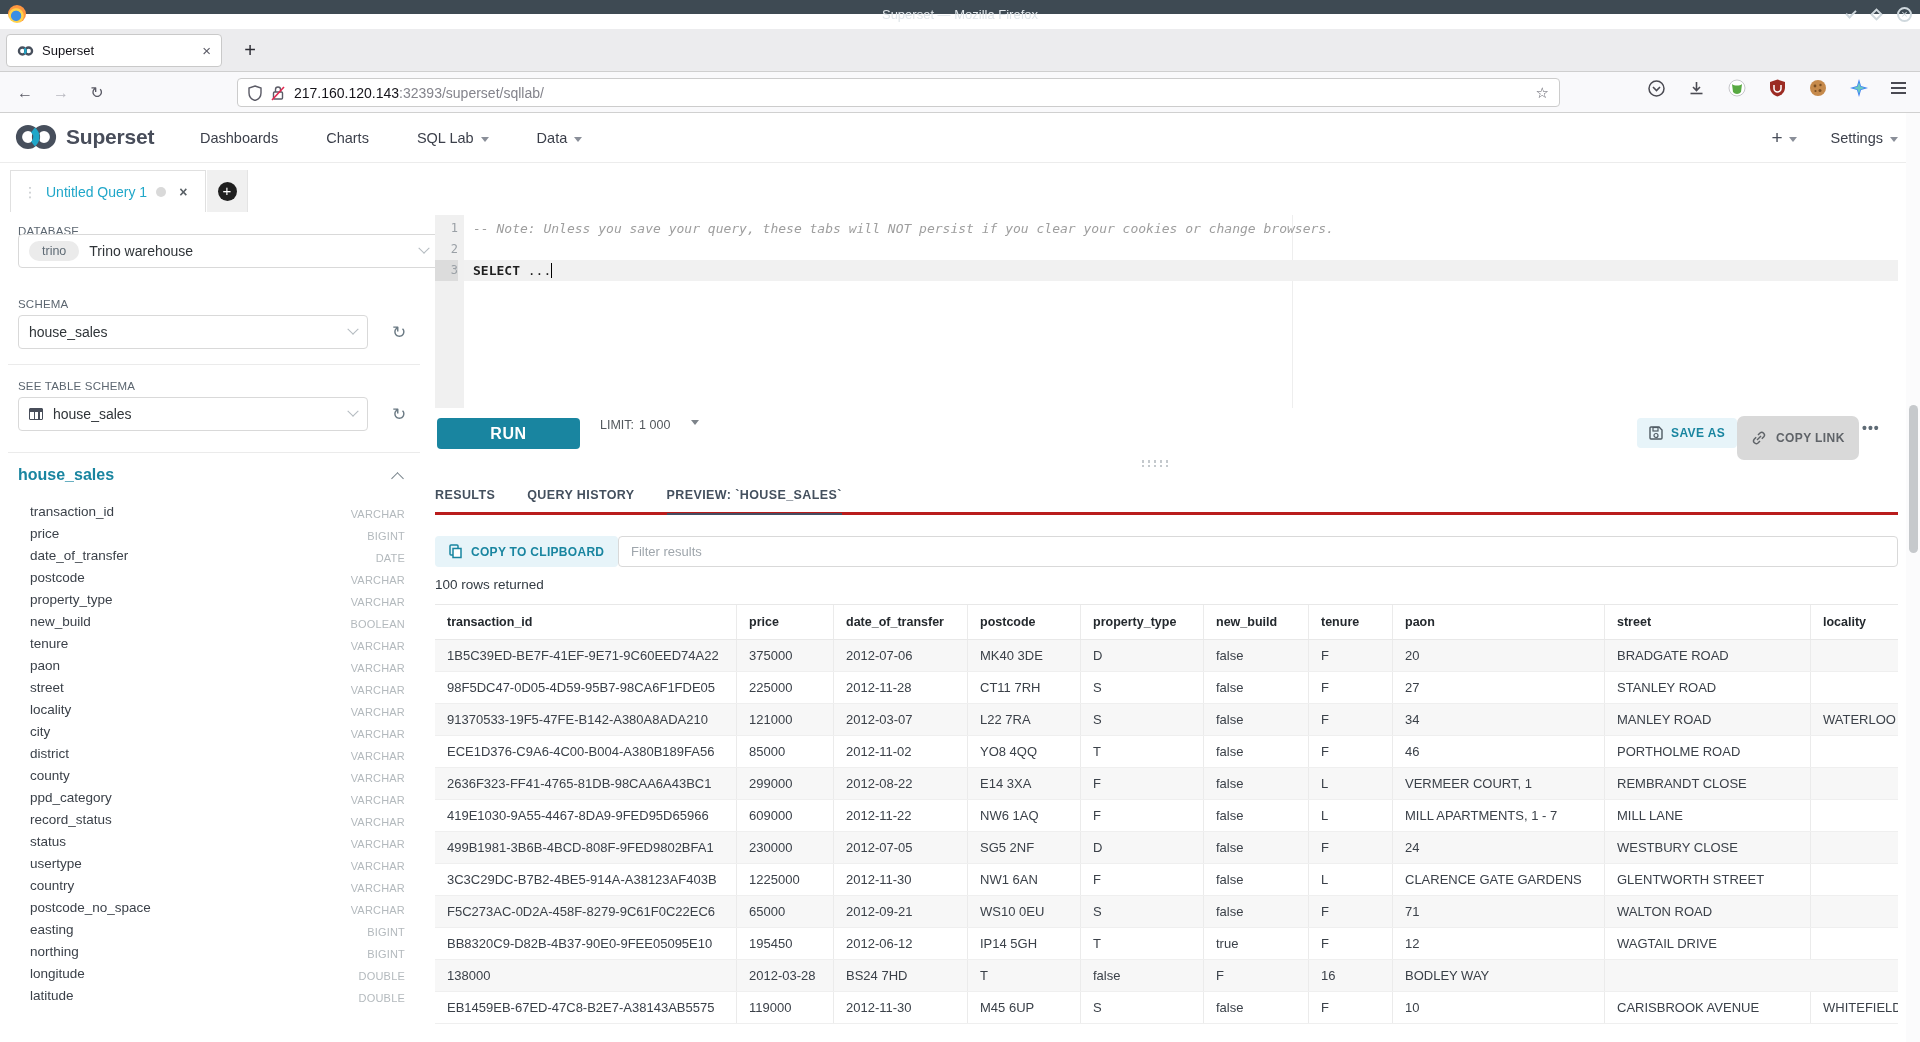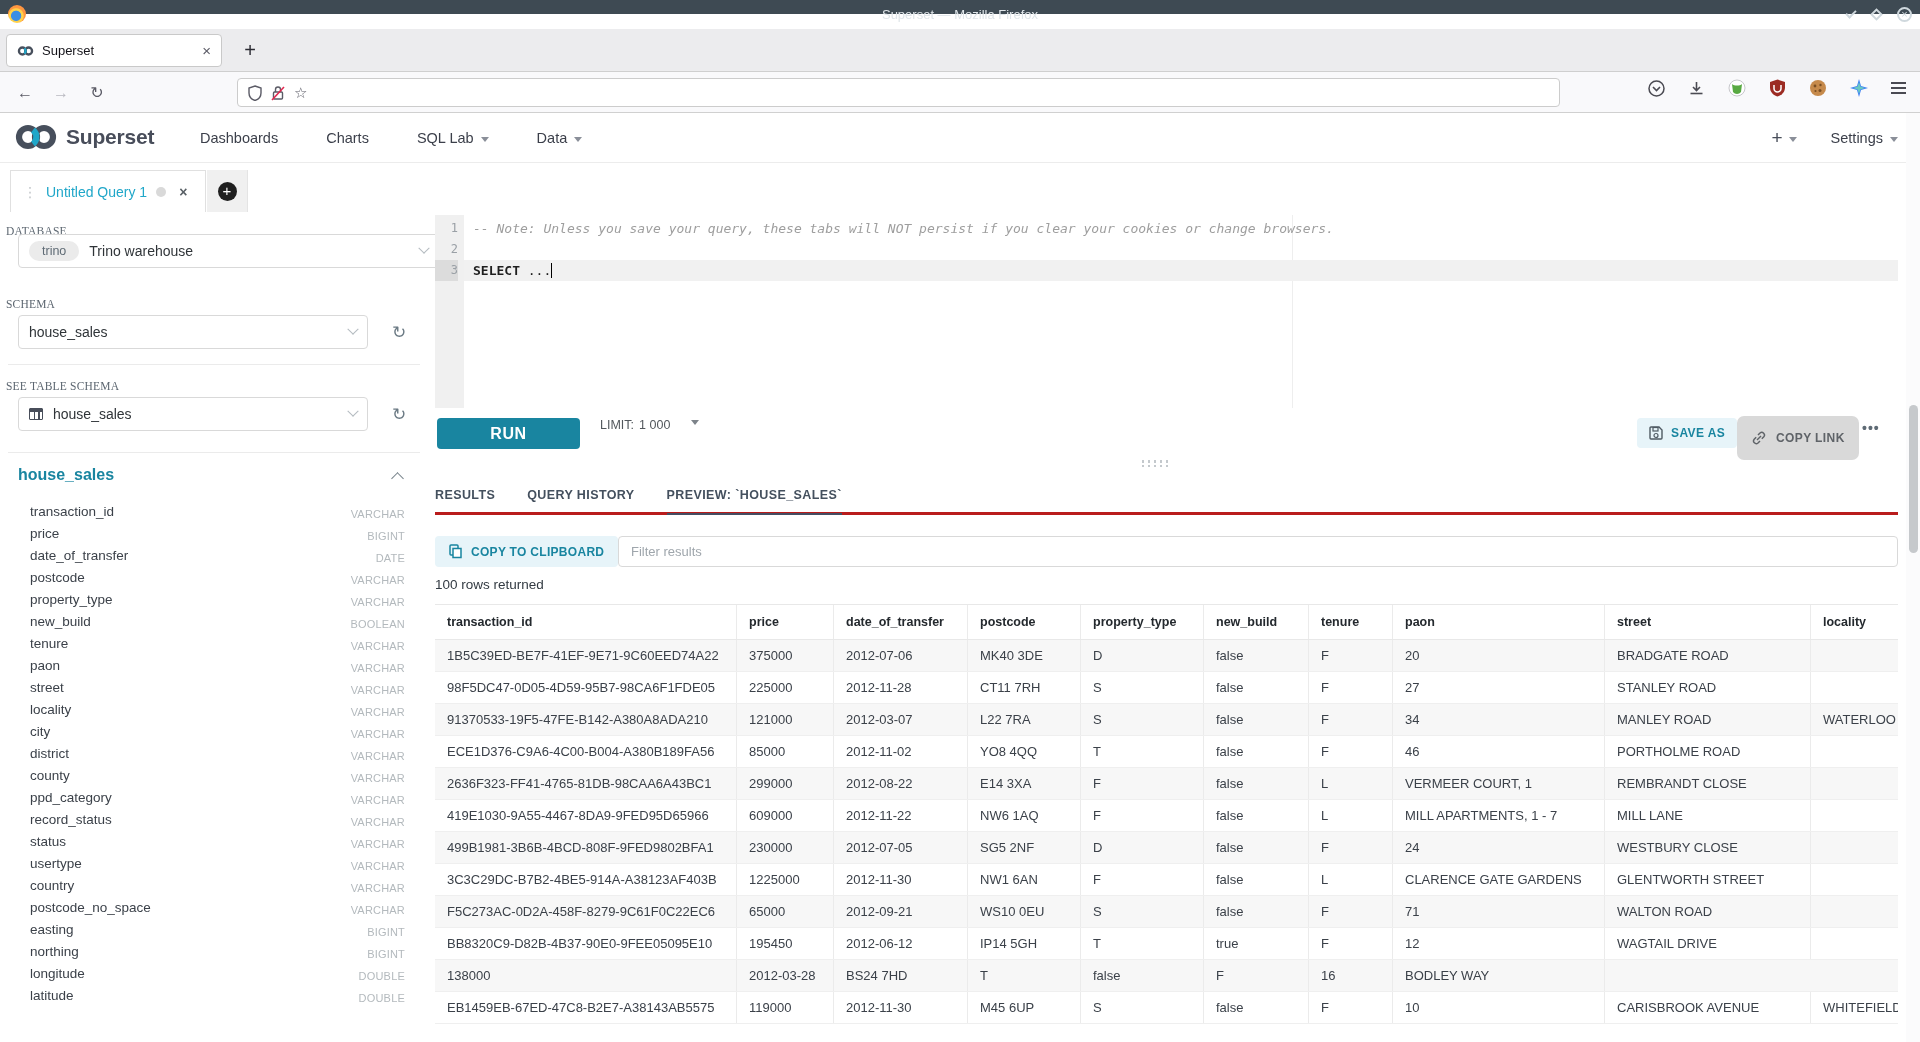--- a/index.html
+++ b/index.html
@@ -57,21 +57,21 @@
   .qtab-grip { color:#c0c4c8; font-size:14px; }
   .qtab-title { color:#20a7c9; font-size:14px; }
   .qtab-dot { width:10px; height:10px; border-radius:50%; background:#d9d9d9; }
   .qtab-close { color:#596066; font-size:14px; font-weight:700; margin-left:4px; }
   .qtab-add { position:absolute; left:207px; top:0; width:41px; height:42px; background:#f0f0f0; border-right:1px solid #e4e4e4;
     display:flex; align-items:center; justify-content:center; }
   .add-circle { width:19px; height:19px; border-radius:50%; background:#1f1f1f; color:#fff; font-size:15px; line-height:18px; text-align:center; }
 
   
   .sidebar { position:absolute; left:0; top:212px; width:430px; height:830px; background:#fff; }
-  .sb-label { position:absolute; left:6px; font-size:11.5px; color:#5c6670; letter-spacing:.2px;font-family:Liberation Serif, serif; }
+  .sb-label { position:absolute; left:18px; font-size:11.5px; color:#5c6670; letter-spacing:.2px; }
   .sb-select { position:absolute; left:18px; height:34px; border:1px solid #d9d9d9; border-radius:4px; background:#fff;
     display:flex; align-items:center; padding:0 10px; gap:10px; }
   .sb-chevron { margin-left:auto; width:8px; height:8px; border-right:1.6px solid #b4bbc0; border-bottom:1.6px solid #b4bbc0; transform:rotate(45deg) translate(-2px,-2px); }
   .pill { background:#ebebeb; border-radius:13px; padding:3px 13px; font-size:12.5px; color:#5f6b75; }
   .sb-select-text { font-size:14px; color:#2f3438; }
   .refresh-ic { position:absolute; left:392px; font-size:17px; color:#6b7a84; }
   .sb-divider { position:absolute; left:8px; width:412px; border-top:1px solid #ebebeb; }
   .table-name { position:absolute; left:18px; font-size:16px; font-weight:700; color:#1985a0; }
   .collapse-chev { position:absolute; left:393px; width:9px; height:9px; border-left:1.8px solid #76828a; border-top:1.8px solid #76828a; transform:rotate(45deg); }
   .col-list { position:absolute; left:0; top:288px; width:430px; }
@@ -170,20 +170,21 @@
     <div class="nav-btn" style="left:84px;">↻</div>
     <div class="urlbox">
       <svg width="14" height="16" viewBox="0 0 14 16">
         <path d="M7 1 L13 3 V8 C13 12 10 14.5 7 15.5 C4 14.5 1 12 1 8 V3 Z" fill="none" stroke="#5b5b66" stroke-width="1.4"></path>
       </svg>
       <svg width="14" height="16" viewBox="0 0 14 16">
         <rect x="2.5" y="7" width="9" height="7" rx="1" fill="none" stroke="#5b5b66" stroke-width="1.4"></rect>
         <path d="M4.5 7 V4.5 a2.5 2.5 0 0 1 5 0 V7" fill="none" stroke="#5b5b66" stroke-width="1.4"></path>
         <line x1="1" y1="15" x2="13" y2="2" stroke="#e22850" stroke-width="1.6"></line>
       </svg>
+      <span class="url-text"><span>217.160.120.143</span><span class="url-muted">:32393/superset/sqllab/</span></span>
       <span class="url-star">☆</span>
     </div>
     <div class="ext-icons">
       <svg width="17" height="17" viewBox="0 0 17 17">
         <circle cx="8.5" cy="8.5" r="7.5" fill="none" stroke="#4a4a52" stroke-width="1.5"></circle>
         <path d="M5 7 L8.5 10.5 L12 7" fill="none" stroke="#4a4a52" stroke-width="1.6"></path>
       </svg>
       <svg width="17" height="17" viewBox="0 0 17 17">
         <path d="M8.5 2 V10 M5 7 L8.5 10.5 L12 7" fill="none" stroke="#4a4a52" stroke-width="1.6"></path>
         <path d="M2.5 13.5 H14.5" stroke="#4a4a52" stroke-width="1.6"></path>

